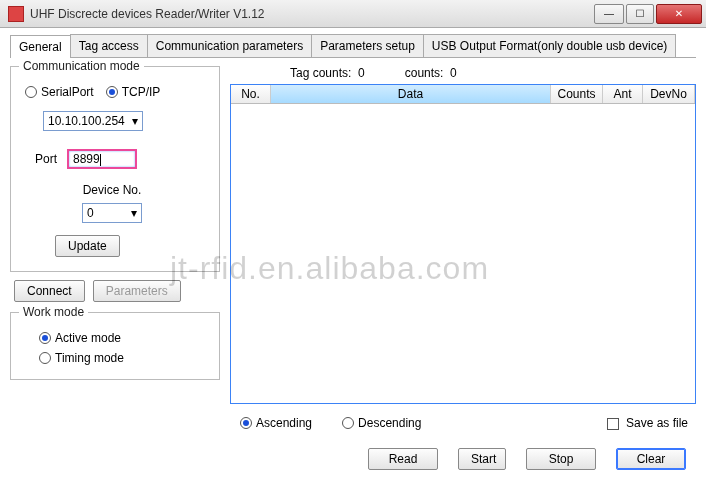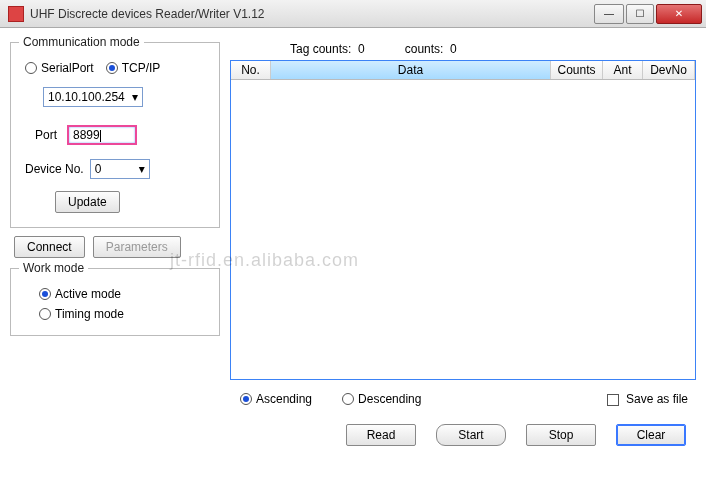--- a/index.html
+++ b/index.html
@@ -57,37 +57,44 @@
 .th.data { flex:1; background:linear-gradient(#d0ecff,#a7dbff); }
 .th.small { width:52px; }
 
 
 .sortrow { display:flex; align-items:center; gap:30px; padding:6px 0 0 10px; }
 .checkbox { width:12px; height:12px; border:1px solid #555; background:#fff; display:inline-block; vertical-align:middle; margin-right:4px; }
 
 .btnrow { display:flex; gap:20px; justify-content:flex-end; padding:12px 10px 0 0; }
 
 
-.watermark { position:absolute; left:170px; top:250px; font-size:18px; color:rgba(0,0,0,0.18); letter-spacing:1px; pointer-events:none; font-family: Arial, sans-serif; }
+.watermark { position:absolute; left:170px; top:250px; font-size:32px; color:rgba(0,0,0,0.18); letter-spacing:1px; pointer-events:none; font-family: Arial, sans-serif; }
 </style>
 </head>
 <body>
 
 <div class="titlebar">
   <div class="icon"></div>
   <div class="title">UHF Discrecte devices Reader/Writer V1.12</div>
   <div class="winbtns">
     <div class="winbtn">—</div>
     <div class="winbtn winmax">☐</div>
     <div class="winbtn winclose">✕</div>
   </div>
 </div>
 
 <div class="client">
 
+  <div class="tabs">
+    <div class="tab active">General</div>
+    <div class="tab">Tag access</div>
+    <div class="tab">Communication parameters</div>
+    <div class="tab">Parameters setup</div>
+    <div class="tab">USB Output Format(only double usb device)</div>
+  </div>
 
   <div class="content">
 
     <div class="leftcol">
 
       <div class="group">
         <div class="legend">Communication mode</div>
 
         <div class="radio-row" style="margin-top:8px;">
           <span class="radio"></span>
@@ -104,21 +111,21 @@
           </div>
         </div>
 
         <div style="margin:18px 0 0 10px; display:flex; align-items:center; gap:10px;">
           <span>Port</span>
           <div class="textin textin-hl" style="width:70px;">
             <span>8899</span><span style="border-left:1px solid #000; display:inline-block; height:12px; vertical-align:middle;"></span>
           </div>
         </div>
 
-        <div style="margin:14px 0 0 0; display:flex; align-items:center; gap:6px;">
+        <div style="margin:14px 0 0 0; display:flex; align-items:center; gap:6px;flex-direction:column;">
           <span>Device No.</span>
           <div class="select" style="width:60px;">
             <span>0</span>
             <span class="caret">▾</span>
           </div>
         </div>
 
         <div style="margin:12px 0 4px 30px;">
           <span class="btn">Update</span>
         </div>
@@ -174,21 +181,21 @@
           <span>Descending</span>
         </div>
         <div style="margin-left:auto; margin-right:8px;">
           <span class="checkbox"></span>
           <span>Save as file</span>
         </div>
       </div>
 
       <div class="btnrow">
         <span class="btn" style="width:70px;">Read</span>
-        <span class="btn" style="width:70px;border-radius:9px;">Start</span>
+        <span class="btn" style="width:48px;">Start</span>
         <span class="btn" style="width:70px;">Stop</span>
         <span class="btn focus" style="width:70px;">Clear</span>
       </div>
     </div>
   </div>
 </div>
 
 <div class="watermark">jt-rfid.en.alibaba.com</div>
 
 </body></html>

